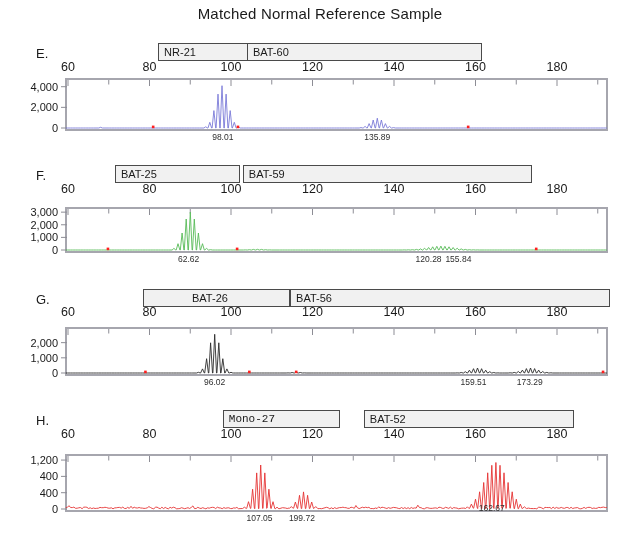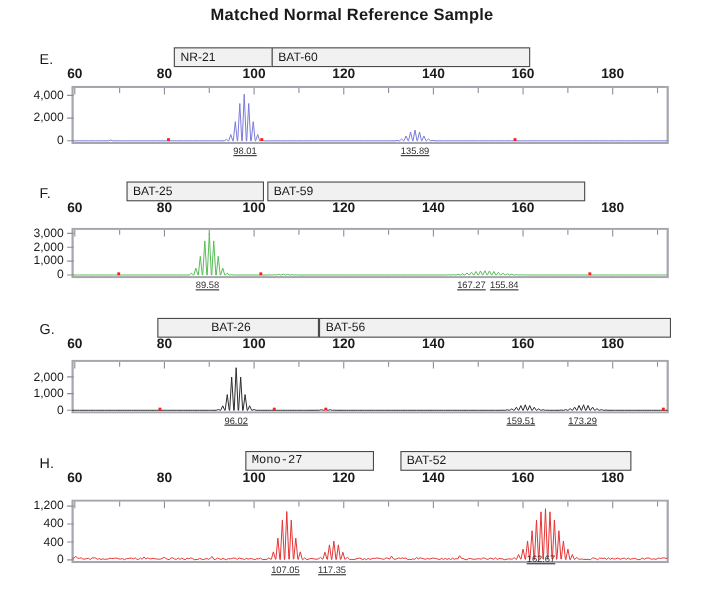--- a/index.html
+++ b/index.html
@@ -1,26 +1,26 @@
 <!DOCTYPE html>
 <html><head>
 <meta charset="utf-8">
 <style>
   html,body{margin:0;padding:0;background:#ffffff;}
   body{font-family:"Liberation Sans","DejaVu Sans",sans-serif;color:#111;}
   #figure{position:relative;width:640px;height:553px;background:#fff;overflow:hidden;}
   .title{position:absolute;top:5px;left:0;width:640px;text-align:center;
-         font-size:15px;font-weight:bold;letter-spacing:0.2px;color:#1a1a1a;}
+         font-size:15px;font-weight:normal;letter-spacing:0.2px;color:#1a1a1a;}
   .panel-letter{position:absolute;left:36px;font-size:13px;color:#1a1a1a;}
   .marker-box{position:absolute;height:16px;background:#f1f1f1;border:1px solid #4a4a4a;
               font-size:11px;line-height:16px;color:#1a1a1a;padding-left:5px;
               box-sizing:content-box;white-space:nowrap;overflow:hidden;}
-  .x-tick-label{position:absolute;width:36px;text-align:center;font-size:12.5px;color:#1a1a1a;font-weight:bold;}
+  .x-tick-label{position:absolute;width:36px;text-align:center;font-size:12.5px;color:#1a1a1a;}
   .y-tick-label{position:absolute;text-align:right;font-size:11px;color:#1a1a1a;}
-  .peak-label{position:absolute;width:56px;text-align:center;font-size:8.5px;color:#2e2e2e;text-decoration:underline;}
+  .peak-label{position:absolute;width:56px;text-align:center;font-size:8.5px;color:#2e2e2e;}
   svg{position:absolute;left:0;display:block;}
 </style>
 </head>
 <body>
 
 <div id="figure">
   <div class="title">Matched Normal Reference Sample</div>
   <div id="panels">
       <div style="position: absolute; left: 0px; top: 0px; width: 640px;">
         <div class="panel-letter" style="top: 46px;">E.</div>
@@ -96,22 +96,22 @@
           <line x1="597.75" y1="2" x2="597.75" y2="6.5" stroke="#8d8d95" stroke-width="1"></line>
           <line x1="61" y1="43" x2="67" y2="43" stroke="#8d8d95" stroke-width="1"></line>
           <line x1="61" y1="30.384615384615383" x2="67" y2="30.384615384615383" stroke="#8d8d95" stroke-width="1"></line>
           <line x1="61" y1="17.769230769230766" x2="67" y2="17.769230769230766" stroke="#8d8d95" stroke-width="1"></line>
           <line x1="61" y1="5.153846153846153" x2="67" y2="5.153846153846153" stroke="#8d8d95" stroke-width="1"></line>
           <polyline points="65.8,43.0 67.4,43.0 69.0,43.0 70.6,43.0 72.3,43.0 73.9,43.0 75.5,43.0 77.2,43.0 78.8,43.0 80.4,43.0 82.1,43.0 83.7,43.0 85.3,43.0 86.9,43.0 88.6,43.0 90.2,43.0 91.8,43.0 93.5,43.0 95.1,43.0 96.7,43.0 98.4,43.0 100.0,43.0 101.6,43.0 103.2,43.0 104.9,43.0 106.5,43.0 108.1,43.0 109.8,43.0 111.4,43.0 113.0,43.0 114.7,43.0 116.3,43.0 117.9,43.0 119.5,43.0 121.2,43.0 122.8,43.0 124.4,43.0 126.1,43.0 127.7,43.0 129.3,43.0 131.0,43.0 132.6,43.0 134.2,43.0 135.8,43.0 137.5,43.0 139.1,43.0 140.7,43.0 142.4,43.0 144.0,43.0 145.6,43.0 147.3,43.0 148.9,43.0 150.5,43.0 152.1,43.0 153.8,43.0 155.4,43.0 157.0,43.0 158.7,43.0 160.3,43.0 161.9,43.0 163.6,43.0 165.2,43.0 166.8,43.0 168.4,43.0 172.1,43.0 173.9,41.4 175.8,43.0 176.2,43.0 178.0,36.7 179.9,43.0 180.3,43.0 182.1,26.0 183.9,43.0 184.3,43.0 186.2,12.0 188.0,43.0 188.4,43.0 190.3,5.2 192.1,43.0 192.5,43.0 194.3,12.0 196.2,43.0 196.6,43.0 198.4,26.0 200.2,43.0 200.6,43.0 202.5,36.7 204.3,43.0 204.7,43.0 206.6,41.4 208.4,43.0 208.8,43.0 210.6,42.7 212.5,43.0 214.1,43.0 215.7,43.0 217.3,43.0 219.0,43.0 220.6,43.0 222.2,43.0 223.9,43.0 225.5,43.0 227.1,43.0 228.8,43.0 230.4,43.0 232.0,43.0 233.6,43.0 235.3,43.0 243.4,43.0 245.3,42.9 247.1,43.0 247.5,43.0 249.3,42.7 251.2,43.0 251.6,43.0 253.4,42.4 255.2,43.0 255.7,43.0 257.5,42.3 259.3,43.0 259.7,43.0 261.6,42.4 263.4,43.0 263.8,43.0 265.6,42.7 267.5,43.0 267.9,43.0 269.7,42.9 271.5,43.0 279.3,43.0 280.9,43.0 282.5,43.0 284.2,43.0 285.8,43.0 287.4,43.0 289.1,43.0 290.7,43.0 292.3,43.0 294.0,43.0 295.6,43.0 297.2,43.0 298.8,43.0 300.5,43.0 302.1,43.0 303.7,43.0 305.4,43.0 307.0,43.0 308.6,43.0 310.3,43.0 311.9,43.0 313.5,43.0 315.1,43.0 316.8,43.0 318.4,43.0 320.0,43.0 321.7,43.0 323.3,43.0 324.9,43.0 326.6,43.0 328.2,43.0 329.8,43.0 331.4,43.0 333.1,43.0 334.7,43.0 336.3,43.0 338.0,43.0 339.6,43.0 341.2,43.0 342.9,43.0 344.5,43.0 346.1,43.0 347.7,43.0 349.4,43.0 351.0,43.0 352.6,43.0 354.3,43.0 355.9,43.0 357.5,43.0 359.2,43.0 360.8,43.0 362.4,43.0 364.0,43.0 365.7,43.0 367.3,43.0 368.9,43.0 370.6,43.0 372.2,43.0 373.8,43.0 375.5,43.0 377.1,43.0 378.7,43.0 380.3,43.0 382.0,43.0 383.6,43.0 385.2,43.0 386.9,43.0 388.5,43.0 390.1,43.0 391.8,43.0 393.4,43.0 395.0,43.0 396.6,43.0 398.3,43.0 402.4,43.0 404.2,42.9 406.0,43.0 406.4,43.0 408.3,42.8 410.1,43.0 410.5,43.0 412.3,42.7 414.2,43.0 414.6,43.0 416.4,42.4 418.2,43.0 418.7,43.0 420.5,41.9 422.3,43.0 422.7,43.0 424.6,41.2 426.4,43.0 426.8,43.0 428.6,40.5 430.5,43.0 430.9,43.0 432.7,39.8 434.5,43.0 435.0,43.0 436.8,39.3 438.6,43.0 439.0,43.0 440.9,39.1 442.7,43.0 443.1,43.0 444.9,39.3 446.8,43.0 447.2,43.0 449.0,39.8 450.8,43.0 451.3,43.0 453.1,40.5 454.9,43.0 455.3,43.0 457.2,41.2 459.0,43.0 459.4,43.0 461.2,41.9 463.1,43.0 463.5,43.0 465.3,42.4 467.1,43.0 467.6,43.0 469.4,42.7 471.2,43.0 471.6,43.0 473.5,42.8 475.3,43.0 475.7,43.0 477.5,42.9 479.4,43.0 483.0,43.0 484.7,43.0 486.3,43.0 487.9,43.0 489.6,43.0 491.2,43.0 492.8,43.0 494.4,43.0 496.1,43.0 497.7,43.0 499.3,43.0 501.0,43.0 502.6,43.0 504.2,43.0 505.9,43.0 507.5,43.0 509.1,43.0 510.7,43.0 512.4,43.0 514.0,43.0 515.6,43.0 517.3,43.0 518.9,43.0 520.5,43.0 522.2,43.0 523.8,43.0 525.4,43.0 527.0,43.0 528.7,43.0 530.3,43.0 531.9,43.0 533.6,43.0 535.2,43.0 536.8,43.0 538.5,43.0 540.1,43.0 541.7,43.0 543.3,43.0 545.0,43.0 546.6,43.0 548.2,43.0 549.9,43.0 551.5,43.0 553.1,43.0 554.8,43.0 556.4,43.0 558.0,43.0 559.6,43.0 561.3,43.0 562.9,43.0 564.5,43.0 566.2,43.0 567.8,43.0 569.4,43.0 571.1,43.0 572.7,43.0 574.3,43.0 575.9,43.0 577.6,43.0 579.2,43.0 580.8,43.0 582.5,43.0 584.1,43.0 585.7,43.0 587.4,43.0 589.0,43.0 590.6,43.0 592.2,43.0 593.9,43.0 595.5,43.0 597.1,43.0 598.8,43.0 600.4,43.0 602.0,43.0 603.7,43.0 605.3,43.0 606.9,43.0" fill="none" stroke="#58bb58" stroke-width="0.9" stroke-linejoin="round"></polyline>
           <rect x="106.63499999999999" y="40.6" width="2.6" height="2.6" fill="#ff1e1e"></rect>
           <rect x="235.8125" y="40.6" width="2.6" height="2.6" fill="#ff1e1e"></rect>
           <rect x="534.9175" y="40.6" width="2.6" height="2.6" fill="#ff1e1e"></rect>
         </svg>
-        <div class="peak-label" style="left: 160.6px; top: 254px;">89.58</div>
-        <div class="peak-label" style="left: 400.6px; top: 254px;">167.27</div>
+        <div class="peak-label" style="left: 160.6px; top: 254px;">62.62</div>
+        <div class="peak-label" style="left: 400.6px; top: 254px;">120.28</div>
         <div class="peak-label" style="left: 430.4px; top: 254px;">155.84</div>
       </div>
       <div style="position: absolute; left: 0px; top: 0px; width: 640px;">
         <div class="panel-letter" style="top: 292px;">G.</div>
         <div class="marker-box" style="left: 143px; width: 97px; top: 289px; padding-left: 48px;">BAT-26</div>
         <div class="marker-box" style="left: 290.1px; width: 313px; top: 289px;">BAT-56</div>
         <div class="x-tick-label" style="left: 50px; top: 305px;">60</div>
         <div class="x-tick-label" style="left: 131.5px; top: 305px;">80</div>
         <div class="x-tick-label" style="left: 213px; top: 305px;">100</div>
         <div class="x-tick-label" style="left: 294.5px; top: 305px;">120</div>
@@ -181,17 +181,17 @@
           <line x1="516.25" y1="2" x2="516.25" y2="6.5" stroke="#8d8d95" stroke-width="1"></line>
           <line x1="557" y1="2" x2="557" y2="8" stroke="#8d8d95" stroke-width="1"></line>
           <line x1="597.75" y1="2" x2="597.75" y2="6.5" stroke="#8d8d95" stroke-width="1"></line>
           <line x1="61" y1="55" x2="67" y2="55" stroke="#8d8d95" stroke-width="1"></line>
           <line x1="61" y1="38.69230769230769" x2="67" y2="38.69230769230769" stroke="#8d8d95" stroke-width="1"></line>
           <line x1="61" y1="22.38461538461538" x2="67" y2="22.38461538461538" stroke="#8d8d95" stroke-width="1"></line>
           <line x1="61" y1="6.076923076923073" x2="67" y2="6.076923076923073" stroke="#8d8d95" stroke-width="1"></line>
           <polyline points="65.8,53.5 67.4,53.3 69.0,51.7 70.6,53.5 72.3,53.6 73.9,53.1 75.5,54.3 77.2,54.2 78.8,53.8 80.4,53.5 82.1,54.7 83.7,53.2 85.3,53.1 86.9,53.3 88.6,54.5 90.2,53.8 91.8,54.6 93.5,54.0 95.1,54.5 96.7,54.3 98.4,54.2 100.0,53.4 101.6,53.7 103.2,53.7 104.9,53.3 106.5,53.5 108.1,54.1 109.8,54.2 111.4,53.8 113.0,54.8 114.7,53.9 116.3,53.8 117.9,53.5 119.5,53.4 121.2,54.1 122.8,53.1 124.4,54.4 126.1,54.5 127.7,53.3 129.3,54.4 131.0,52.3 132.6,54.3 134.2,53.2 135.8,53.9 137.5,54.0 139.1,53.5 140.7,54.0 142.4,54.1 144.0,54.4 145.6,54.3 147.3,53.8 148.9,52.6 150.5,53.5 152.1,54.4 153.8,54.8 155.4,53.3 157.0,53.1 158.7,54.1 160.3,54.7 161.9,53.2 163.6,54.6 165.2,53.4 166.8,54.3 168.4,54.8 170.1,53.3 171.7,54.1 173.3,53.2 175.0,53.7 176.6,54.8 178.2,54.7 179.9,54.5 181.5,53.7 183.1,54.2 184.7,54.7 186.4,54.2 188.0,53.7 189.6,54.5 191.3,53.4 192.9,51.9 194.5,54.6 196.2,54.5 197.8,53.3 199.4,54.1 201.0,54.5 202.7,53.7 204.3,54.3 205.9,54.8 207.6,53.8 209.2,54.2 210.8,53.6 212.5,53.3 214.1,53.5 215.7,54.6 217.3,53.2 219.0,53.9 220.6,54.0 222.2,54.7 223.9,53.6 225.5,54.3 227.1,53.9 228.8,53.8 230.4,54.5 232.0,54.6 233.6,53.9 235.3,54.1 236.9,53.4 238.5,54.7 242.6,54.5 244.4,53.2 246.3,54.5 246.7,54.4 248.5,47.7 250.4,54.4 250.8,54.4 252.6,35.2 254.4,54.4 254.8,54.8 256.7,18.9 258.5,54.8 258.9,54.3 260.7,11.0 262.6,54.3 263.0,54.4 264.8,18.9 266.7,54.4 267.1,54.0 268.9,35.2 270.7,54.0 271.1,54.6 273.0,47.7 274.8,54.6 275.2,54.8 277.0,53.2 278.9,54.8 282.5,53.7 285.4,54.0 287.2,54.5 289.1,54.0 289.5,54.2 291.3,52.7 293.1,54.2 293.6,54.2 295.4,48.0 297.2,54.2 297.6,54.6 299.5,41.3 301.3,54.6 301.7,54.6 303.5,37.9 305.4,54.6 305.8,54.5 307.6,41.3 309.4,54.5 309.9,54.5 311.7,48.0 313.5,54.5 313.9,54.2 315.8,52.7 317.6,54.2 318.0,54.7 319.8,54.5 321.7,54.7 326.6,53.3 328.2,53.8 329.8,54.8 331.4,53.8 333.1,54.8 334.7,53.6 336.3,54.5 338.0,54.0 339.6,53.6 341.2,53.6 342.9,53.2 344.5,53.6 346.1,53.7 347.7,54.3 349.4,54.3 351.0,53.2 352.6,53.5 354.3,54.3 355.9,51.5 357.5,53.8 359.2,54.6 360.8,53.9 362.4,53.2 364.0,53.8 365.7,53.2 367.3,53.7 368.9,53.3 370.6,54.6 372.2,54.5 373.8,54.7 375.5,54.0 377.1,54.5 378.7,52.8 380.3,54.1 382.0,53.2 383.6,53.5 385.2,54.0 386.9,54.5 388.5,53.6 390.1,54.3 391.8,53.9 393.4,53.4 395.0,53.6 396.6,53.8 398.3,54.4 399.9,54.6 401.5,53.5 403.2,54.6 404.8,53.6 406.4,54.6 408.1,53.7 409.7,54.7 411.3,53.5 412.9,54.4 414.6,53.9 416.2,54.1 417.8,51.2 419.5,53.6 421.1,53.7 422.7,54.6 424.4,54.8 426.0,53.8 427.6,53.7 429.2,54.2 430.9,54.4 432.5,54.3 434.1,54.0 435.8,53.9 437.4,54.4 439.0,53.2 440.7,53.5 442.3,54.3 443.9,54.4 445.5,53.3 447.2,53.8 448.8,54.4 450.4,53.1 452.1,54.7 453.7,53.6 455.3,53.9 457.0,54.1 458.6,54.8 461.4,54.2 463.3,54.1 465.1,54.2 465.5,54.7 467.4,52.8 469.2,54.7 469.6,54.3 471.4,50.1 473.3,54.3 473.7,54.1 475.5,45.2 477.3,54.1 477.7,54.6 479.6,37.8 481.4,54.6 481.8,54.7 483.7,28.5 485.5,54.7 485.9,54.7 487.7,18.8 489.6,54.7 490.0,54.1 491.8,11.3 493.6,54.1 494.0,54.5 495.9,8.5 497.7,54.5 498.1,54.1 500.0,11.3 501.8,54.1 502.2,54.5 504.0,18.8 505.9,54.5 506.3,54.2 508.1,28.5 509.9,54.2 510.3,54.2 512.2,37.8 514.0,54.2 514.4,54.8 516.3,45.2 518.1,54.8 518.5,54.7 520.3,50.1 522.2,54.7 522.6,54.4 524.4,52.8 526.2,54.4 526.6,54.5 528.5,54.1 530.3,54.5 533.6,54.6 535.2,54.5 536.8,54.8 538.5,53.3 540.1,53.3 541.7,53.9 543.3,54.8 545.0,53.4 546.6,53.5 548.2,53.6 549.9,53.5 551.5,54.6 553.1,53.1 554.8,54.5 556.4,53.4 558.0,54.2 559.6,54.1 561.3,53.4 562.9,54.1 564.5,54.3 566.2,53.5 567.8,53.5 569.4,54.5 571.1,53.3 572.7,54.5 574.3,54.0 575.9,53.8 577.6,53.6 579.2,54.6 580.8,54.8 582.5,54.3 584.1,53.4 585.7,54.4 587.4,53.5 589.0,53.3 590.6,53.5 592.2,54.5 593.9,54.0 595.5,54.4 597.1,54.2 598.8,53.3 600.4,53.7 602.0,53.3 603.7,53.1 605.3,53.6 606.9,53.4" fill="none" stroke="#e53333" stroke-width="0.9" stroke-linejoin="round"></polyline>
         </svg>
         <div class="peak-label" style="left: 231.5px; top: 513px;">107.05</div>
-        <div class="peak-label" style="left: 273.9px; top: 513px;">117.35</div>
+        <div class="peak-label" style="left: 273.9px; top: 513px;">199.72</div>
         <div class="peak-label" style="left: 463.8px; top: 503px;">162.67</div>
       </div>
     </div>
 </div>
 
 </body></html>

